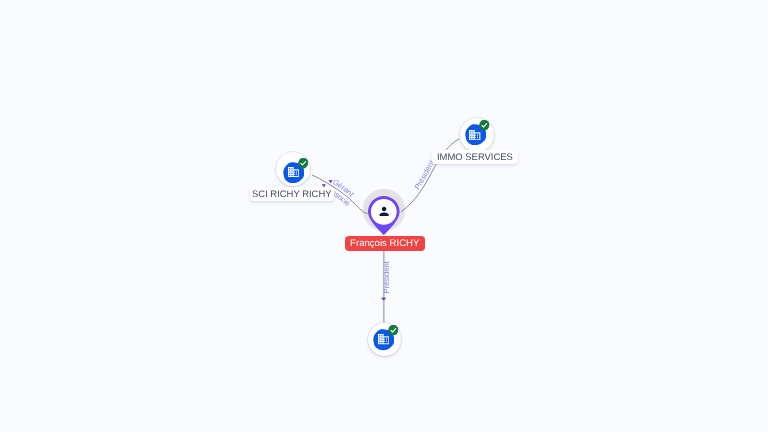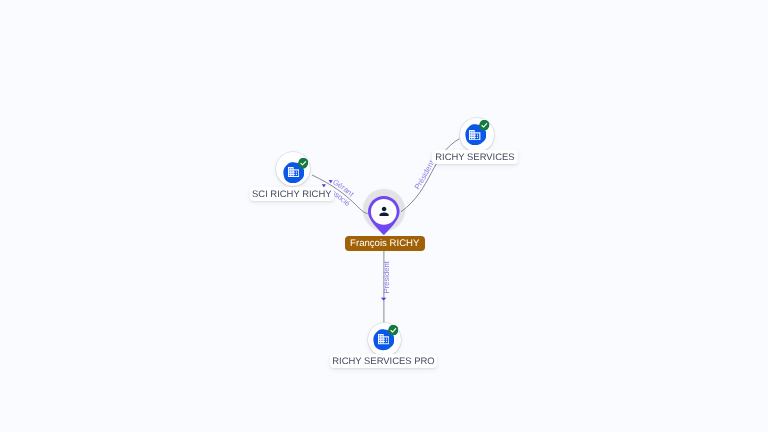--- a/index.html
+++ b/index.html
@@ -8,21 +8,21 @@
   #stage{position:relative;width:768px;height:432px;background:#fafbff;transform:translateZ(0);}
   svg.layer{position:absolute;left:0;top:0;width:768px;height:432px;pointer-events:none;}
   .node{position:absolute;}
   .halo{position:absolute;border-radius:50%;background:radial-gradient(circle closest-side,#e3e3e6 0%,#e3e3e6 92%,rgba(227,227,230,0.45) 97%,rgba(227,227,230,0) 100%);}
   .co-circle{position:absolute;border-radius:50%;background:#ffffff;
       box-shadow:0 1px 2px rgba(60,64,80,.10),0 2px 5px rgba(60,64,80,.07),0 0 0 0.7px rgba(222,224,232,.95);}
   .lbl{position:absolute;background:#fefefe;border-radius:4px;
       color:#434a60;font-size:9.45px;white-space:nowrap;
       display:flex;align-items:center;justify-content:center;
       box-shadow:0 1px 2px rgba(60,64,80,.10),0 2px 5px rgba(60,64,80,.07);will-change:transform;}
-  .lbl-person{position:absolute;background:#a16207;border-radius:4px;
+  .lbl-person{position:absolute;background:#ef4444;border-radius:4px;
       color:#ffffff;font-size:9.6px;white-space:nowrap;
       display:flex;align-items:center;justify-content:center;will-change:transform;}
 </style>
 </head>
 <body>
 
 <div id="stage">
 
   <div class="halo" style="left:361.6px;top:187.6px;width:44px;height:44px;"></div>
 
@@ -79,36 +79,35 @@
       <path fill="#0b57e8" d="M 20.05 10.00 C 20.05 11.57 19.77 13.39 19.02 14.73 C 18.28 16.08 16.88 17.21 15.57 18.07 C 14.27 18.94 12.75 19.67 11.21 19.94 C 9.67 20.20 7.82 20.19 6.33 19.68 C 4.84 19.17 3.20 18.10 2.25 16.87 C 1.30 15.64 0.90 13.85 0.62 12.31 C 0.33 10.78 0.18 9.12 0.55 7.67 C 0.91 6.22 1.83 4.80 2.82 3.64 C 3.80 2.47 5.08 1.22 6.47 0.70 C 7.86 0.18 9.62 0.31 11.15 0.49 C 12.69 0.68 14.36 1.00 15.66 1.80 C 16.96 2.60 18.24 3.92 18.97 5.29 C 19.70 6.66 20.04 8.43 20.05 10.00 Z"></path>
     </svg>
     <svg width="11.4" height="10.3" viewBox="2 3 20 18" style="position:absolute;left:9.4px;top:11.7px;">
       <path fill="#f1f6ff" d="M12 7V3H2v18h20V7H12zM6 19H4v-2h2v2zm0-4H4v-2h2v2zm0-4H4V9h2v2zm0-4H4V5h2v2zm4 12H8v-2h2v2zm0-4H8v-2h2v2zm0-4H8V9h2v2zm0-4H8V5h2v2zm10 12h-8v-2h2v-2h-2v-2h2v-2h-2V9h8v10zm-2-8h-2v2h2v-2zm0 4h-2v2h2v-2z"></path>
     </svg>
     <svg width="10.5" height="10.5" viewBox="0 0 20 20" style="position:absolute;left:19.1px;top:1.7px;">
       <path fill="#147a3e" d="M 19.65 10.00 C 19.54 11.78 18.89 13.61 17.97 15.12 C 17.05 16.63 15.71 18.22 14.14 19.06 C 12.57 19.90 10.31 20.40 8.54 20.14 C 6.77 19.88 4.86 18.71 3.51 17.49 C 2.16 16.27 0.85 14.51 0.42 12.81 C -0.01 11.12 0.41 9.06 0.92 7.33 C 1.43 5.61 2.20 3.74 3.46 2.45 C 4.73 1.17 6.70 -0.06 8.51 -0.38 C 10.32 -0.70 12.63 -0.25 14.31 0.55 C 16.00 1.36 17.74 2.88 18.63 4.46 C 19.51 6.03 19.76 8.22 19.65 10.00 Z"></path>
       <path fill="none" stroke="#ffffff" stroke-width="2.1" stroke-linecap="round" stroke-linejoin="round" d="M5.6 10.4 L8.6 13.4 L14.6 6.9"></path>
     </svg>
   </div>
-  <div class="lbl" style="left:432.2px;top:149.5px;width:85.9px;height:14px;">RICHY SERVICES</div>
+  <div class="lbl" style="left:432.2px;top:149.5px;width:85.9px;height:14px;">IMMO SERVICES</div>
 
   <div class="node" style="left:368.1px;top:323.2px;width:33.3px;height:33.3px;">
     <div class="co-circle" style="left:0;top:0;width:33.3px;height:33.3px;"></div>
     <svg width="21.2" height="21.2" viewBox="0 0 20 20" style="position:absolute;left:4.6px;top:6.3px;">
       <path fill="#0b57e8" d="M 20.05 10.00 C 20.05 11.57 19.77 13.39 19.02 14.73 C 18.28 16.08 16.88 17.21 15.57 18.07 C 14.27 18.94 12.75 19.67 11.21 19.94 C 9.67 20.20 7.82 20.19 6.33 19.68 C 4.84 19.17 3.20 18.10 2.25 16.87 C 1.30 15.64 0.90 13.85 0.62 12.31 C 0.33 10.78 0.18 9.12 0.55 7.67 C 0.91 6.22 1.83 4.80 2.82 3.64 C 3.80 2.47 5.08 1.22 6.47 0.70 C 7.86 0.18 9.62 0.31 11.15 0.49 C 12.69 0.68 14.36 1.00 15.66 1.80 C 16.96 2.60 18.24 3.92 18.97 5.29 C 19.70 6.66 20.04 8.43 20.05 10.00 Z"></path>
     </svg>
     <svg width="11.4" height="10.3" viewBox="2 3 20 18" style="position:absolute;left:9.8px;top:11.3px;">
       <path fill="#f1f6ff" d="M12 7V3H2v18h20V7H12zM6 19H4v-2h2v2zm0-4H4v-2h2v2zm0-4H4V9h2v2zm0-4H4V5h2v2zm4 12H8v-2h2v2zm0-4H8v-2h2v2zm0-4H8V9h2v2zm0-4H8V5h2v2zm10 12h-8v-2h2v-2h-2v-2h2v-2h-2V9h8v10zm-2-8h-2v2h2v-2zm0 4h-2v2h2v-2z"></path>
     </svg>
     <svg width="10.5" height="10.5" viewBox="0 0 20 20" style="position:absolute;left:19.7px;top:1.5px;">
       <path fill="#147a3e" d="M 19.65 10.00 C 19.54 11.78 18.89 13.61 17.97 15.12 C 17.05 16.63 15.71 18.22 14.14 19.06 C 12.57 19.90 10.31 20.40 8.54 20.14 C 6.77 19.88 4.86 18.71 3.51 17.49 C 2.16 16.27 0.85 14.51 0.42 12.81 C -0.01 11.12 0.41 9.06 0.92 7.33 C 1.43 5.61 2.20 3.74 3.46 2.45 C 4.73 1.17 6.70 -0.06 8.51 -0.38 C 10.32 -0.70 12.63 -0.25 14.31 0.55 C 16.00 1.36 17.74 2.88 18.63 4.46 C 19.51 6.03 19.76 8.22 19.65 10.00 Z"></path>
       <path fill="none" stroke="#ffffff" stroke-width="2.1" stroke-linecap="round" stroke-linejoin="round" d="M5.6 10.4 L8.6 13.4 L14.6 6.9"></path>
     </svg>
   </div>
-  <div class="lbl" style="left:330.3px;top:353.8px;width:107px;height:14px;">RICHY SERVICES PRO</div>
 
   <div class="node" style="left:368px;top:195.7px;width:31.6px;height:39.2px;">
     <svg width="31.6" height="39.2" viewBox="0 0 31.6 39.2">
       <path d="M15.8 0 C7.07 0 0 7.07 0 15.8 C0 22.0 5.2 28.6 15.8 39.2 C26.4 28.6 31.6 22.0 31.6 15.8 C31.6 7.07 24.53 0 15.8 0 Z" fill="#7048f0"></path>
       <circle cx="15.8" cy="15.8" r="12.9" fill="#fdfdff"></circle>
     </svg>
     <svg width="12.2" height="12.2" viewBox="2 2 20 20" style="position:absolute;left:9.7px;top:9.7px;">
       <path fill="#0d1b35" d="M12 12.4c2.07 0 3.75-1.68 3.75-3.75S14.07 4.9 12 4.9 8.25 6.58 8.25 8.65 9.93 12.4 12 12.4zm0 1.9c-2.5 0-7.5 1.26-7.5 3.75V20h15v-1.95c0-2.49-5-3.75-7.5-3.75z"></path>
     </svg>
   </div>

